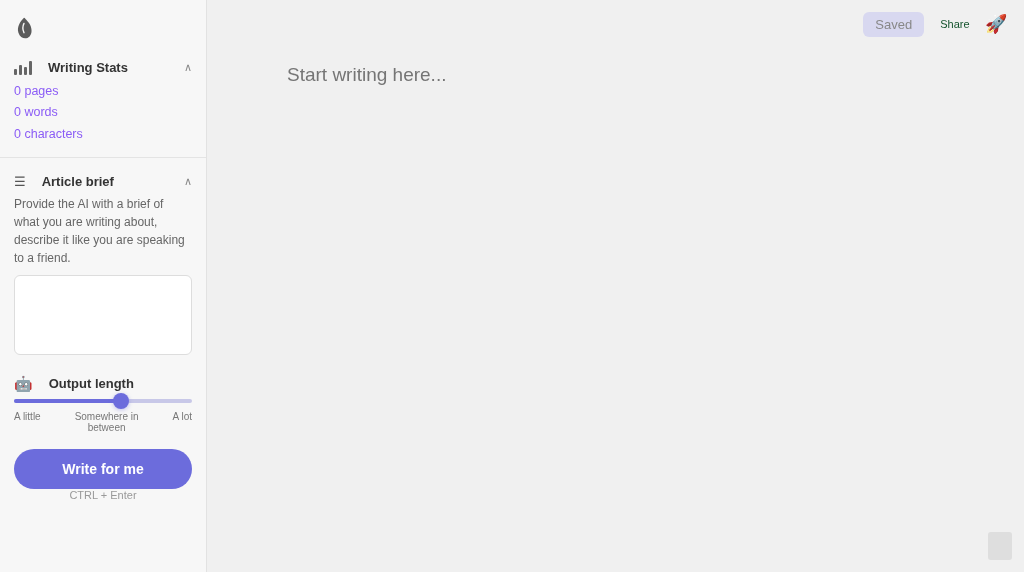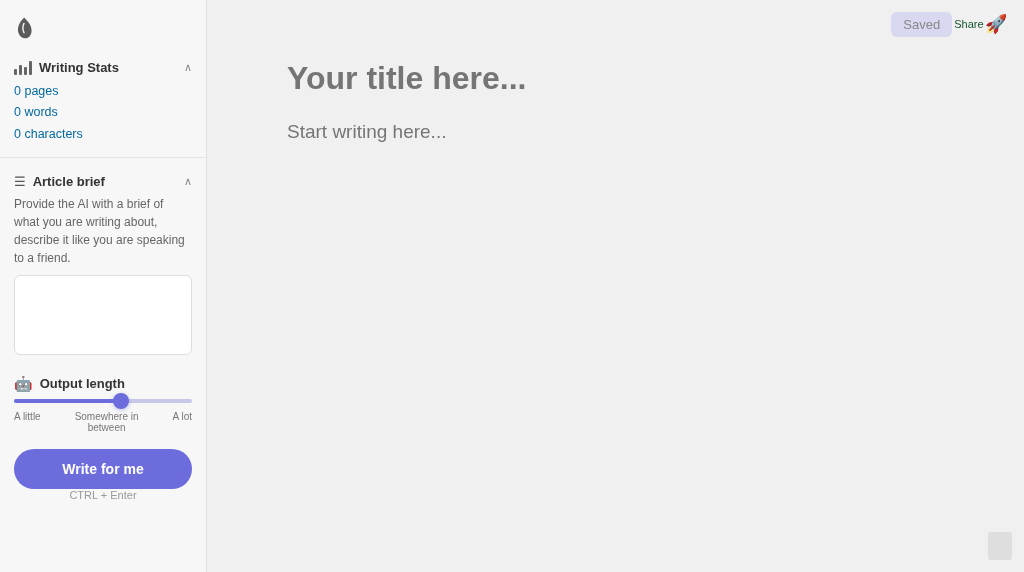--- a/index.html
+++ b/index.html
@@ -43,38 +43,38 @@
     .section-title-row {
       display: flex;
       align-items: center;
       justify-content: space-between;
       padding: 8px 0 6px 0;
     }
 
     .section-title-left {
       display: flex;
       align-items: center;
-      gap: 7px;
+      gap: 16px;
     }
 
     .section-title {
       font-size: 13px;
       font-weight: 600;
       color: #333;
     }
 
     .chevron-icon {
       font-size: 11px;
       color: #888;
       cursor: pointer;
     }
 
     .stat-item {
       font-size: 12.5px;
-      color: #0369a1;
+      color: #8b5cf6;
       line-height: 1.7;
     }
 
     .divider {
       height: 1px;
       background: #e4e4e4;
       margin: 8px 0;
     }
 
     
@@ -206,21 +206,21 @@
     .topbar {
       position: absolute;
       top: 0;
       right: 0;
       width: calc(1024px - 207px);
       height: 48px;
       display: flex;
       align-items: center;
       justify-content: flex-end;
       padding: 0 16px;
-      gap: 2px;
+      gap: 16px;
       background: #f0f0f0;
     }
 
     .saved-btn {
       background: #d8d8f0;
       color: #888;
       border: none;
       border-radius: 6px;
       padding: 5px 12px;
       font-size: 13px;
@@ -396,19 +396,18 @@
 
 <div class="main-content">
 
   <div class="topbar">
     <button class="saved-btn">Saved</button>
     <button class="share-btn">Share</button>
     <span class="rocket-icon">🚀</span>
   </div>
 
   <div class="editor-area">
-    <input class="editor-title" type="text" placeholder="Your title here..." style="">
     <textarea class="editor-body" placeholder="Start writing here..." style=""></textarea>
   </div>
 
   <div class="scroll-indicator"></div>
 
 </div>
 
 </body></html>

